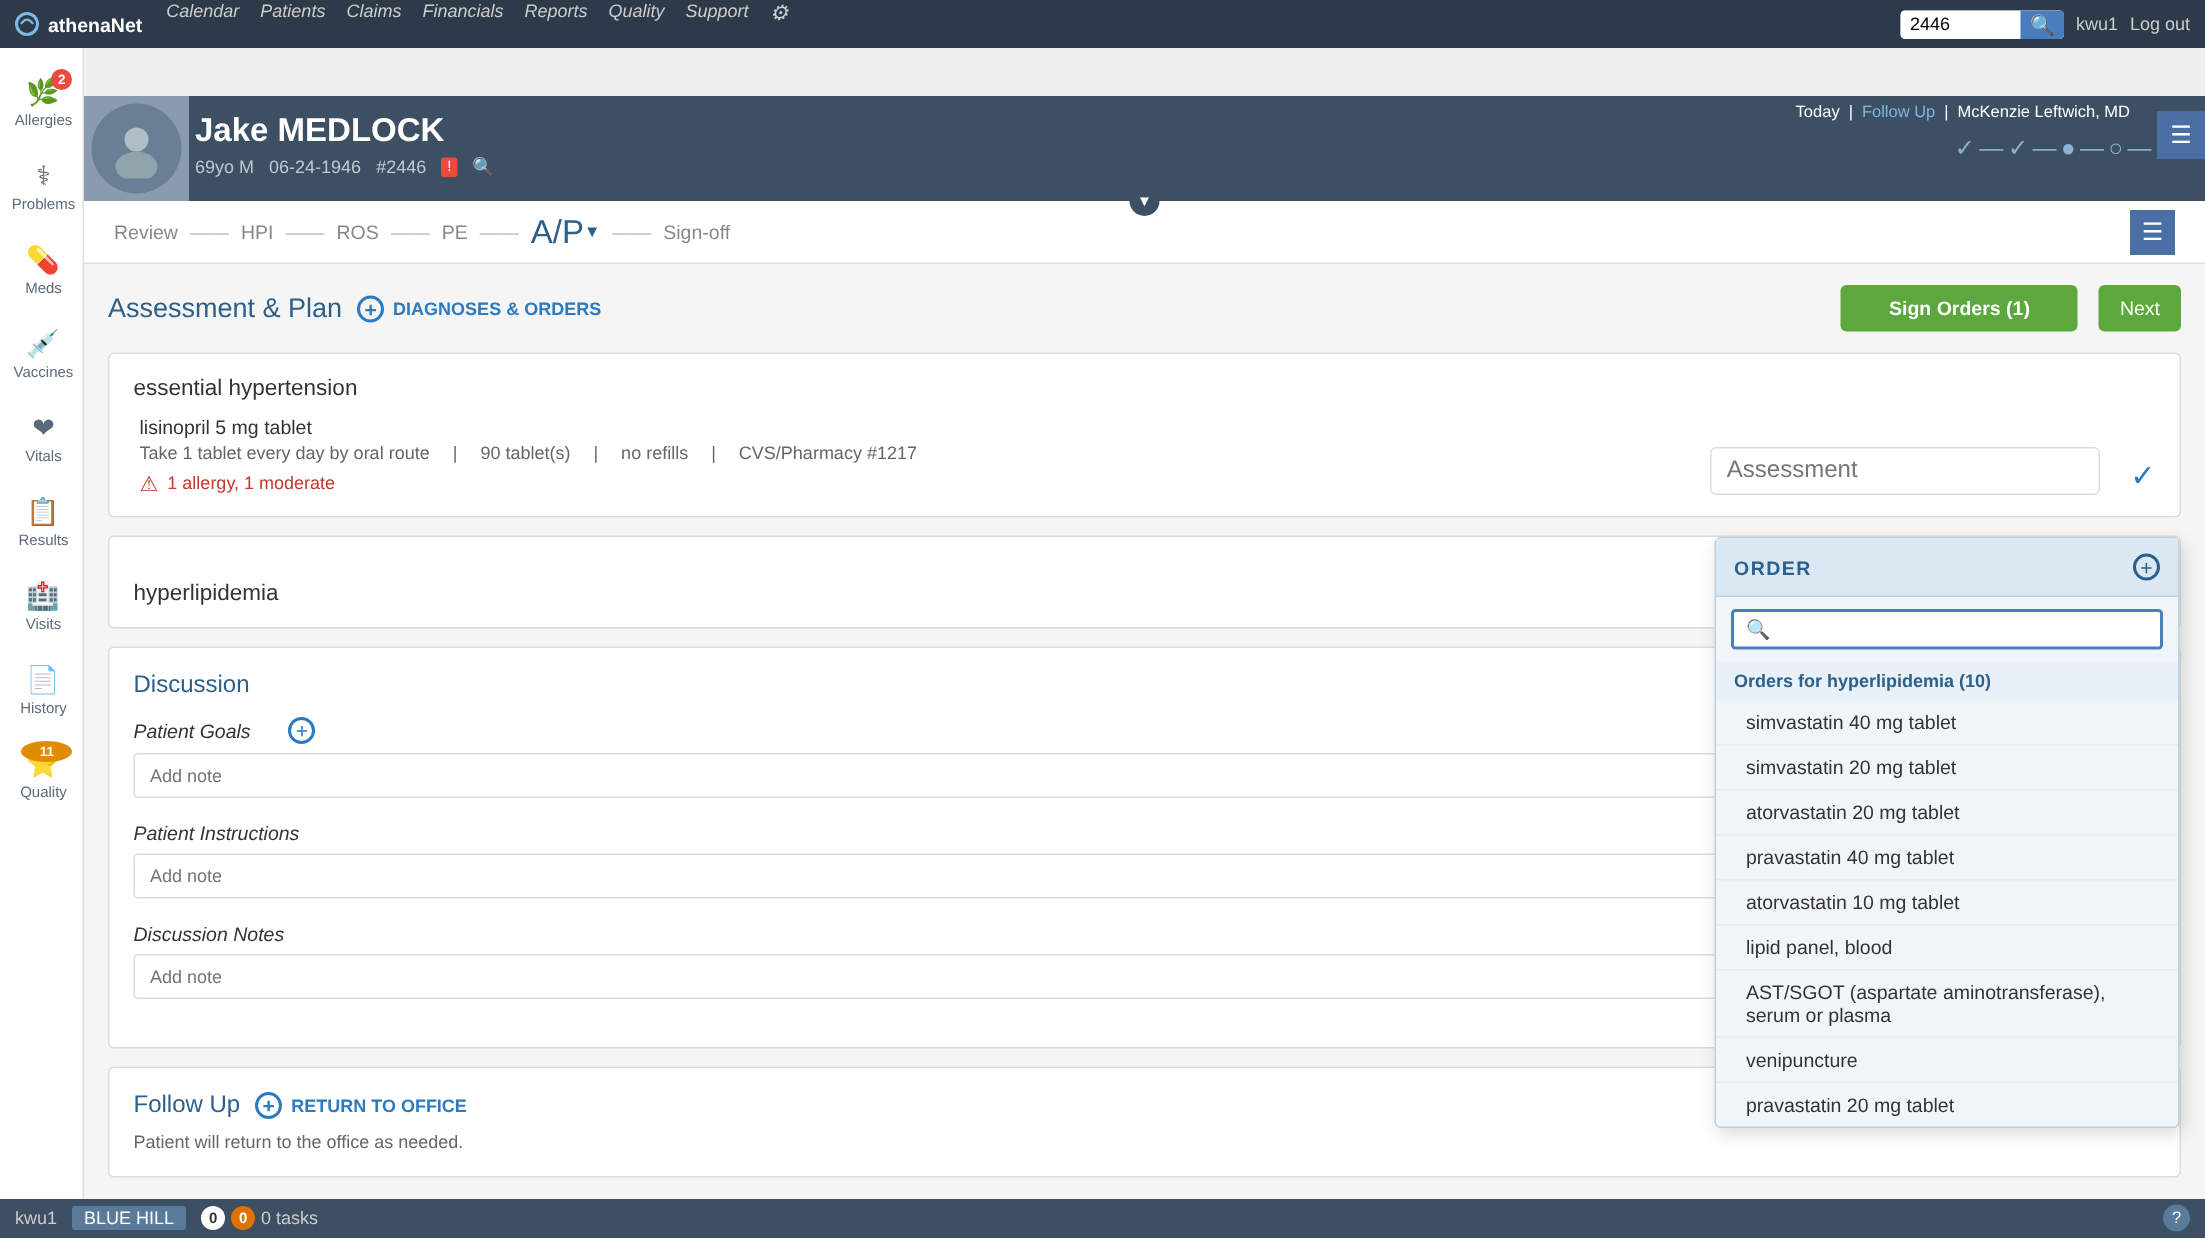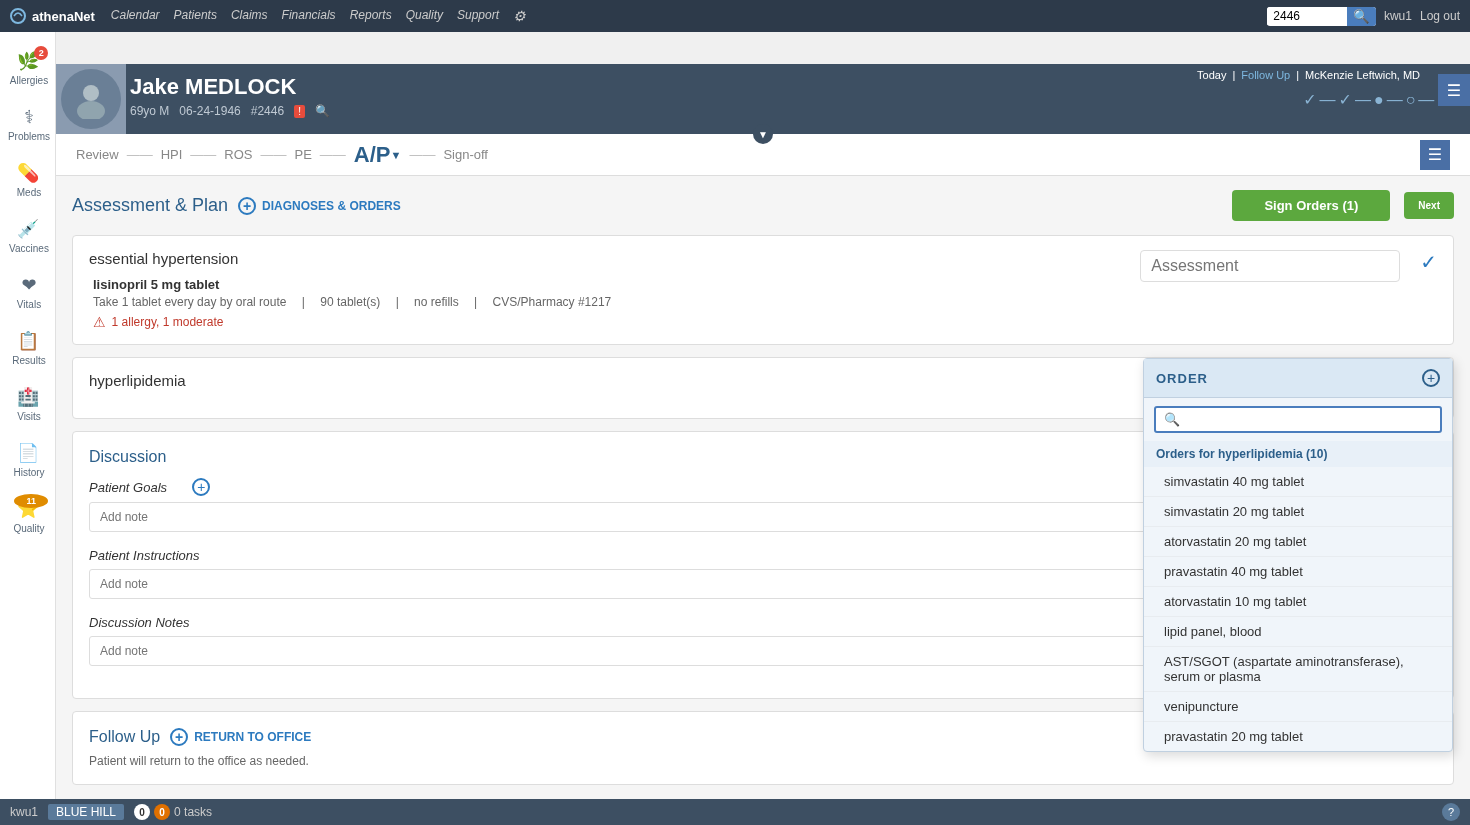--- a/index.html
+++ b/index.html
@@ -3,21 +3,20 @@
   <meta charset="utf-8">
   <style>
     * { box-sizing: border-box; margin: 0; padding: 0; }
     body { font-family: Arial, sans-serif; font-size: 13px; background: #f0f0f0; overflow: hidden; }
 
     
     .top-nav {
       background: #2d3a4a;
       height: 32px;
       display: flex;
-      align-items: center;
       padding: 0 10px;
       color: #fff;
       font-size: 12px;
       gap: 16px;
     }
     .top-nav .logo { color: #fff; font-weight: bold; font-size: 13px; display: flex; align-items: center; gap: 4px; }
     .top-nav .nav-links { display: flex; gap: 14px; font-style: italic; }
     .top-nav .nav-link { color: #ccc; cursor: pointer; }
     .top-nav .right-section { margin-left: auto; display: flex; align-items: center; gap: 8px; }
     .top-nav .search-box { display: flex; align-items: center; background: #fff; border-radius: 3px; overflow: hidden; }
@@ -89,21 +88,21 @@
       gap: 0;
     }
     .progress-nav .step {
       display: flex;
       align-items: center;
       color: #888;
       font-size: 13px;
       cursor: pointer;
     }
     .progress-nav .step.active { color: #2c5f8a; font-weight: bold; }
-    .progress-nav .step.large { font-size: 22px; font-weight: bold; color: #2c5f8a; }
+    .progress-nav .step.large { font-size: 22px; font-weight: normal; color: #2c5f8a; }
     .progress-nav .line { color: #bbb; margin: 0 8px; }
     .hamburger-btn {
       margin-left: auto;
       background: #4a6fa5;
       border: none;
       color: #fff;
       width: 30px;
       height: 30px;
       cursor: pointer;
       display: flex;
@@ -258,43 +257,43 @@
       font-size: 13px;
       font-weight: bold;
     }
     .next-btn {
       background: #5ca83e;
       color: #fff;
       border: none;
       padding: 8px 14px;
       border-radius: 4px;
       cursor: pointer;
-      font-size: 10px;
-      font-weight: bold;
+      font-size: 13px;
+      font-weight: normal;
       margin-left: 8px;
     }
     .header-actions { display: flex; align-items: center; gap: 6px; }
 
     
     .diagnosis-card {
       background: #fff;
       border: 1px solid #ddd;
       border-radius: 4px;
       margin-bottom: 12px;
       padding: 14px 16px;
       position: relative;
     }
     .diagnosis-name {
       font-size: 15px;
       color: #333;
       font-weight: normal;
     }
     .diagnosis-row {
       display: flex;
-      align-items: flex-start;
+      align-items: flex-end;
       gap: 12px;
     }
     .diagnosis-left { flex: 1; }
     .assessment-field {
       flex: 0 0 260px;
       display: flex;
       align-items: center;
     }
     .assessment-input {
       width: 100%;
@@ -310,21 +309,21 @@
       color: #2c7abf;
       font-size: 20px;
       cursor: pointer;
     }
 
     
     .med-row {
       margin-top: 10px;
       padding-left: 4px;
     }
-    .med-name { font-size: 13px; color: #333; font-weight: bold; }
+    .med-name { font-size: 13px; color: #333; font-weight: normal; }
     .med-details { font-size: 12px; color: #666; margin-top: 3px; }
     .med-details span { margin: 0 6px; }
     .med-details span:first-child { margin-left: 0; }
     .allergy-warning {
       display: flex;
       align-items: center;
       gap: 6px;
       margin-top: 5px;
       font-size: 12px;
       color: #c0392b;

